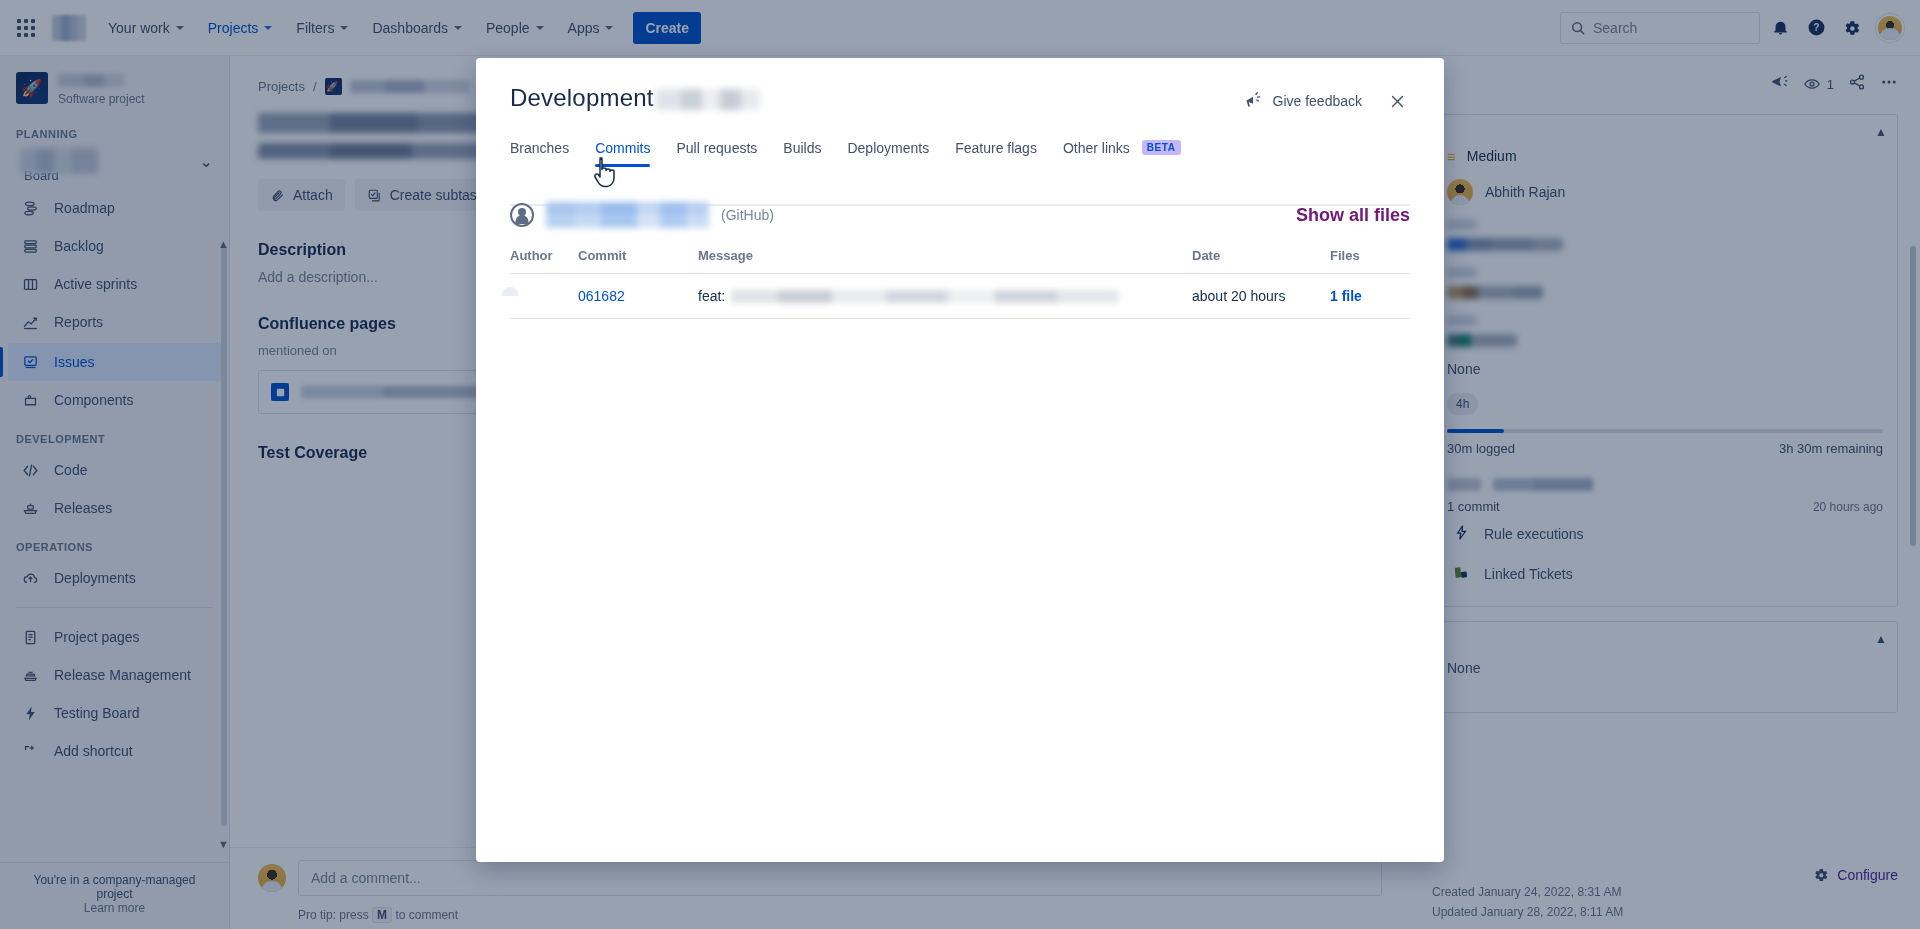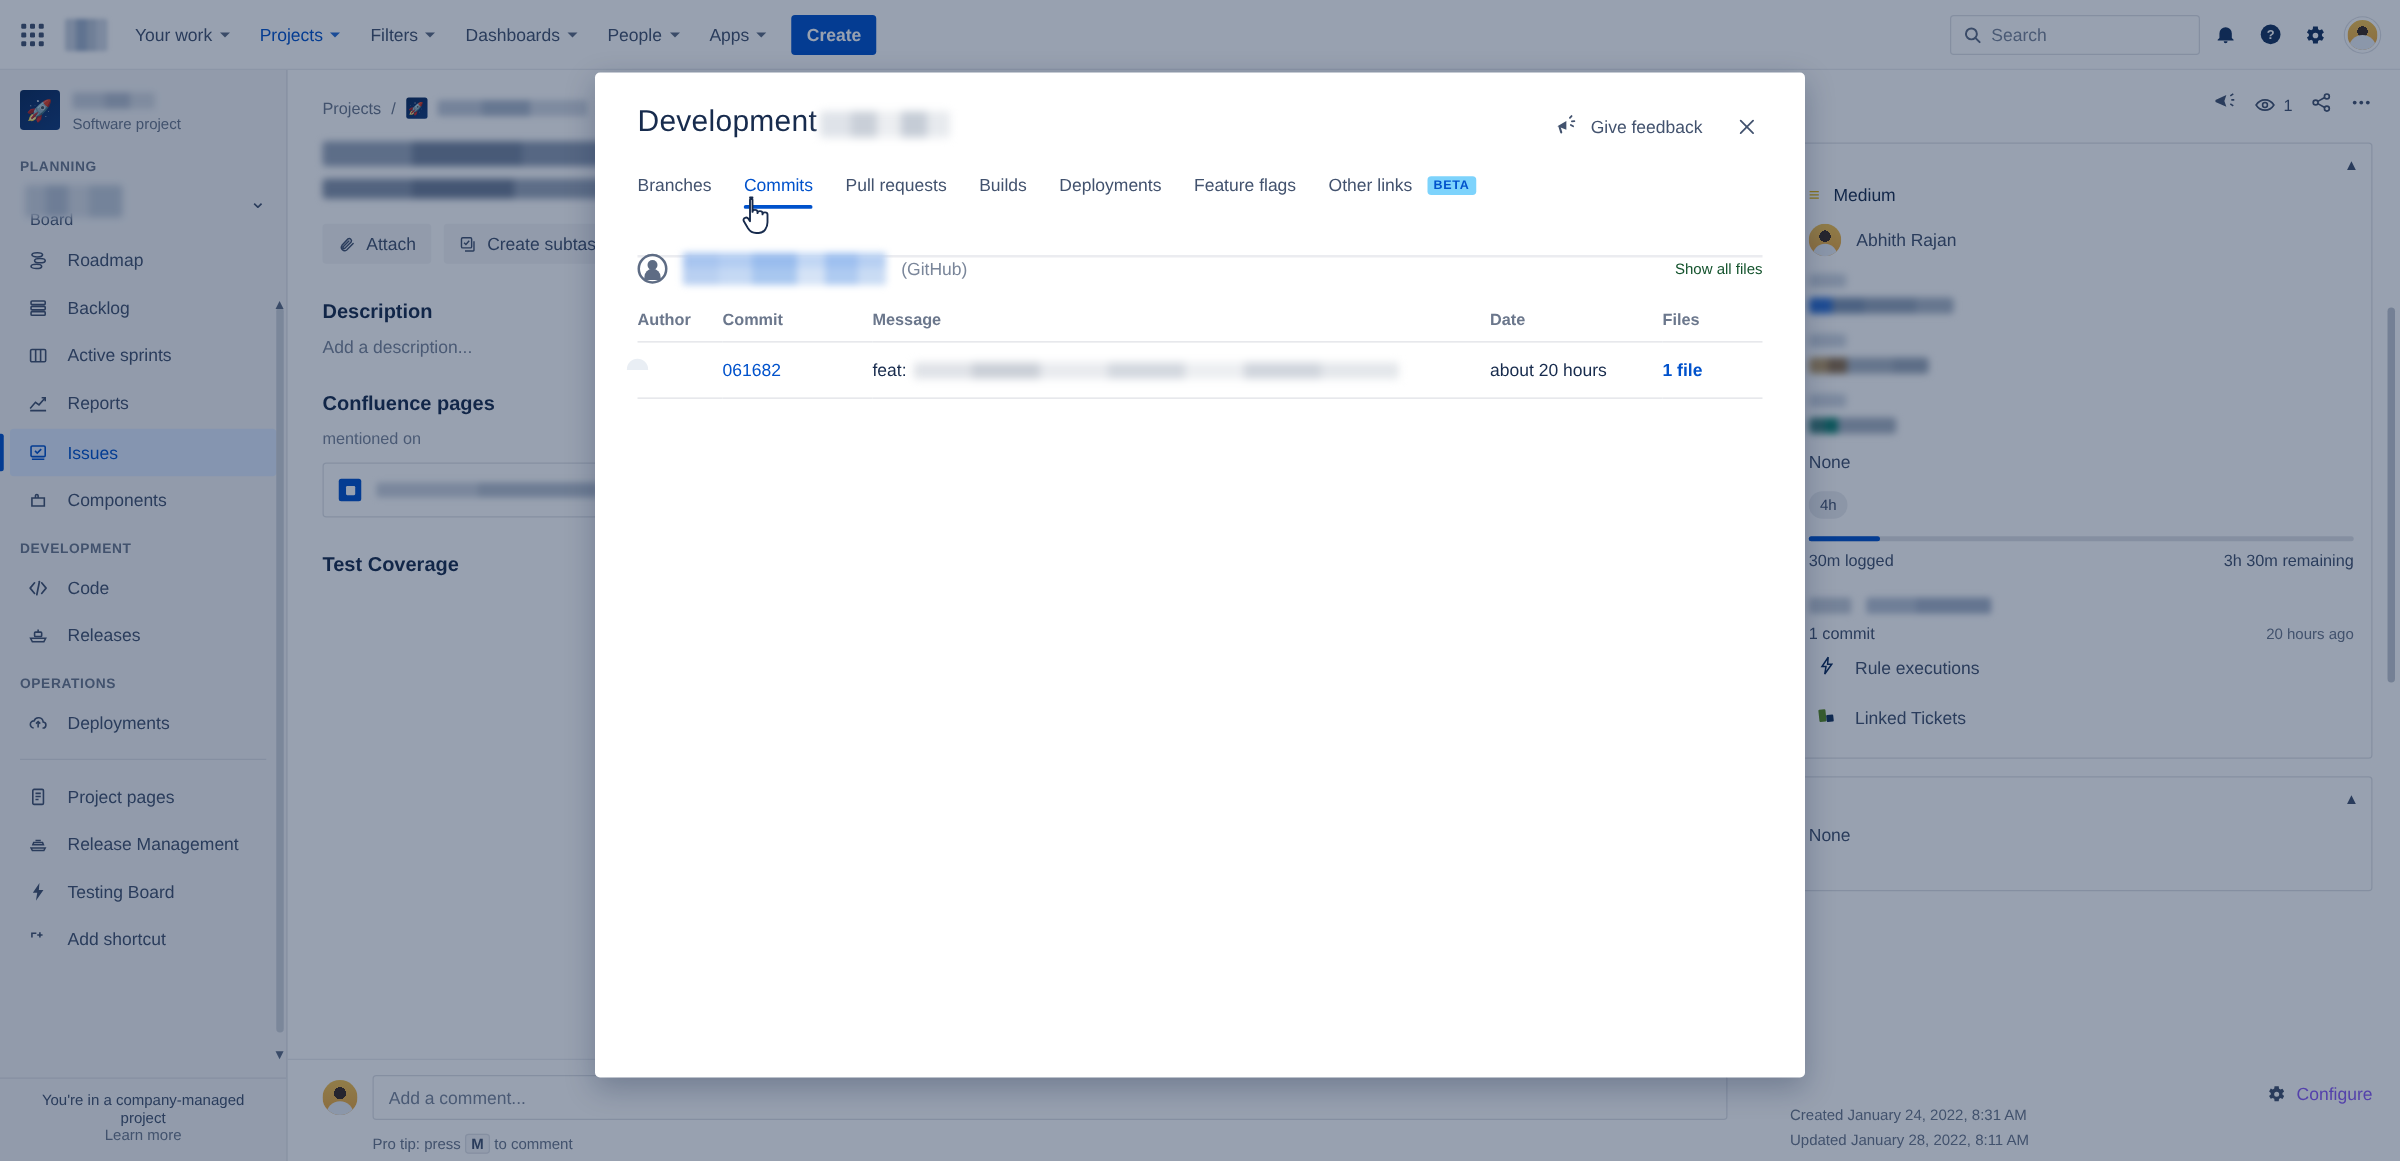--- a/index.html
+++ b/index.html
@@ -212,21 +212,21 @@
   .dvb2{width:100px;height:13px;filter:blur(2.6px);background:linear-gradient(90deg,#b9c4d5 0 40%,#a6b3c8 40% 100%);border-radius:2px;}
   .branch-box {
     display:flex;align-items:center;justify-content:space-between;
     height:34px;border:2px solid #2684ff;border-radius:3px;padding:0 10px;font-size:14px;color:#172b4d;cursor:pointer;
   }
   .commit-line { display:flex;align-items:center;justify-content:space-between; font-size:13px;color:#42526e; margin-top:8px;}
   .commit-line .ago { color:#6b778c; font-size:12px;}
   .link-row { display:flex;align-items:center;gap:14px;height:40px;font-size:14px;color:#42526e;padding-left:6px;}
   .ts { font-size:12px; color:#6b778c; }
   .rp-bottom { position:absolute; left:22px; right:22px; bottom: 10px; }
-  .config-btn { display:flex;align-items:center;gap:8px;font-size:14px;color:#8b5cf6;cursor:pointer;}
+  .config-btn { display:flex;align-items:center;gap:8px;font-size:14px;color:#4c1d95;cursor:pointer;}
   .rp-scroll { position:absolute; right:4px; top:190px; width:6px; height:300px; background:#c1c7d0;border-radius:3px;}
 
   
   .modal {
     position: absolute; left: 476px; top: 58px; width: 968px; height: 804px;
     background: #fff; border-radius: 4px; box-shadow: 0 8px 24px rgba(9,30,66,0.28);
     z-index: 50; display: flex; flex-direction: column;
   }
   .modal-head { padding: 26px 34px 0 34px; position: relative; }
   .modal-title-row { display:flex; align-items:flex-start; }
@@ -238,38 +238,38 @@
   .head-right { margin-left:auto; display:flex; align-items:center; gap: 22px; padding-top: 4px;}
   .feedback { display:flex;align-items:center;gap:10px;font-size:14px;color:#42526e;cursor:pointer;}
   .close-x { color:#42526e; cursor:pointer; width:26px;height:26px;display:flex;align-items:center;justify-content:center;border-radius:3px;}
   .tabs { display:flex; align-items:flex-end; gap: 26px; margin-top: 26px; position: relative; }
   .tab { font-size: 14px; color:#42526e; padding-bottom: 10px; cursor:pointer; position:relative; white-space:nowrap;}
   .tab.active { color:#0052cc; font-weight:500; }
   .tab.active::after {
     content:""; position:absolute; left:0; right:0; bottom:-1px; height:3px; background:#0052cc; border-radius:2px;
   }
   .beta {
-    display:inline-block; margin-left:8px; background:#7dd3fc; color:#0052cc;
+    display:inline-block; margin-left:8px; background:#c4b5fd; color:#0052cc;
     font-size:10px; font-weight:700; letter-spacing:.6px; padding: 2px 5px; border-radius:3px; vertical-align: 2px;
   }
   .tabs-underline { position:absolute; left:34px; right:34px; top: 146px; height:2px; background:#ebecf0;}
   .modal-body { padding: 0 34px; flex: 1; overflow: hidden; }
   .repo-row { display:flex; align-items:center; gap: 12px; margin-top: 36px; }
   .gh-avatar { width:24px;height:24px;border-radius:50%;border:2px solid #5e6c84;position:relative;flex:none;background:#fff;}
   .gh-avatar::before{content:"";position:absolute;left:50%;top:3px;transform:translateX(-50%);width:8px;height:8px;border-radius:50%;background:#5e6c84;}
   .gh-avatar::after{content:"";position:absolute;left:50%;bottom:1px;transform:translateX(-50%);width:13px;height:9px;border-radius:7px 7px 0 0;background:#5e6c84;}
   .repo-blur {
     width: 163px; height: 26px; filter: blur(3px); border-radius:2px;
     background:
       linear-gradient(180deg, #cfe0f7 0 48%, #e4edf9 48% 100%),
       linear-gradient(90deg,#cfe0f7 0 18%, #dce9fa 18% 34%, #bcd6f5 34% 56%, #eef4fc 56% 70%, #c3daf7 70% 86%, #e1ecfa 86% 100%);
     background-blend-mode: multiply;
   }
   .gh-label { font-size:14px; color:#7a869a; }
-  .show-all { margin-left:auto; font-size:12px; color:#14532d; font-weight:400; cursor:pointer;}
+  .show-all { margin-left:auto; font-size:18px; color:#701a75; font-weight:700; cursor:pointer;}
   .ctable { width:100%; margin-top: 20px; border-collapse: collapse; }
   .ctable th {
     text-align:left; font-size: 13px; font-weight: 600; color:#6b778c;
     padding: 0 0 10px 0; border-bottom: 1px solid #dfe1e6;
   }
   .ctable td { padding: 14px 0; font-size: 14px; color:#172b4d; border-bottom:1px solid #dfe1e6;}
   .col-author { width: 68px; }
   .col-commit { width: 120px; }
   .col-msg { width: auto; }
   .col-date { width: 138px; }

